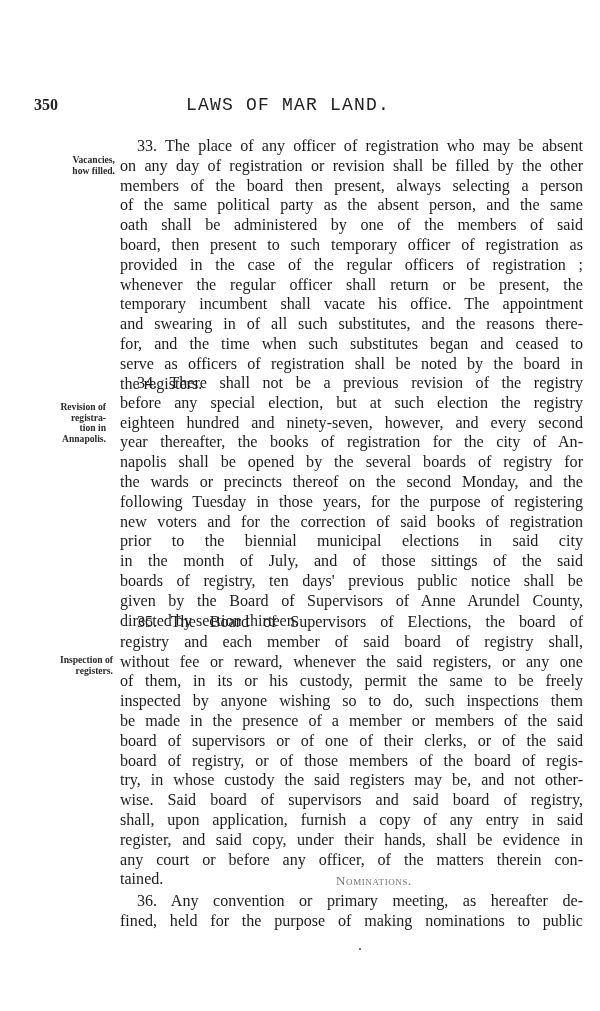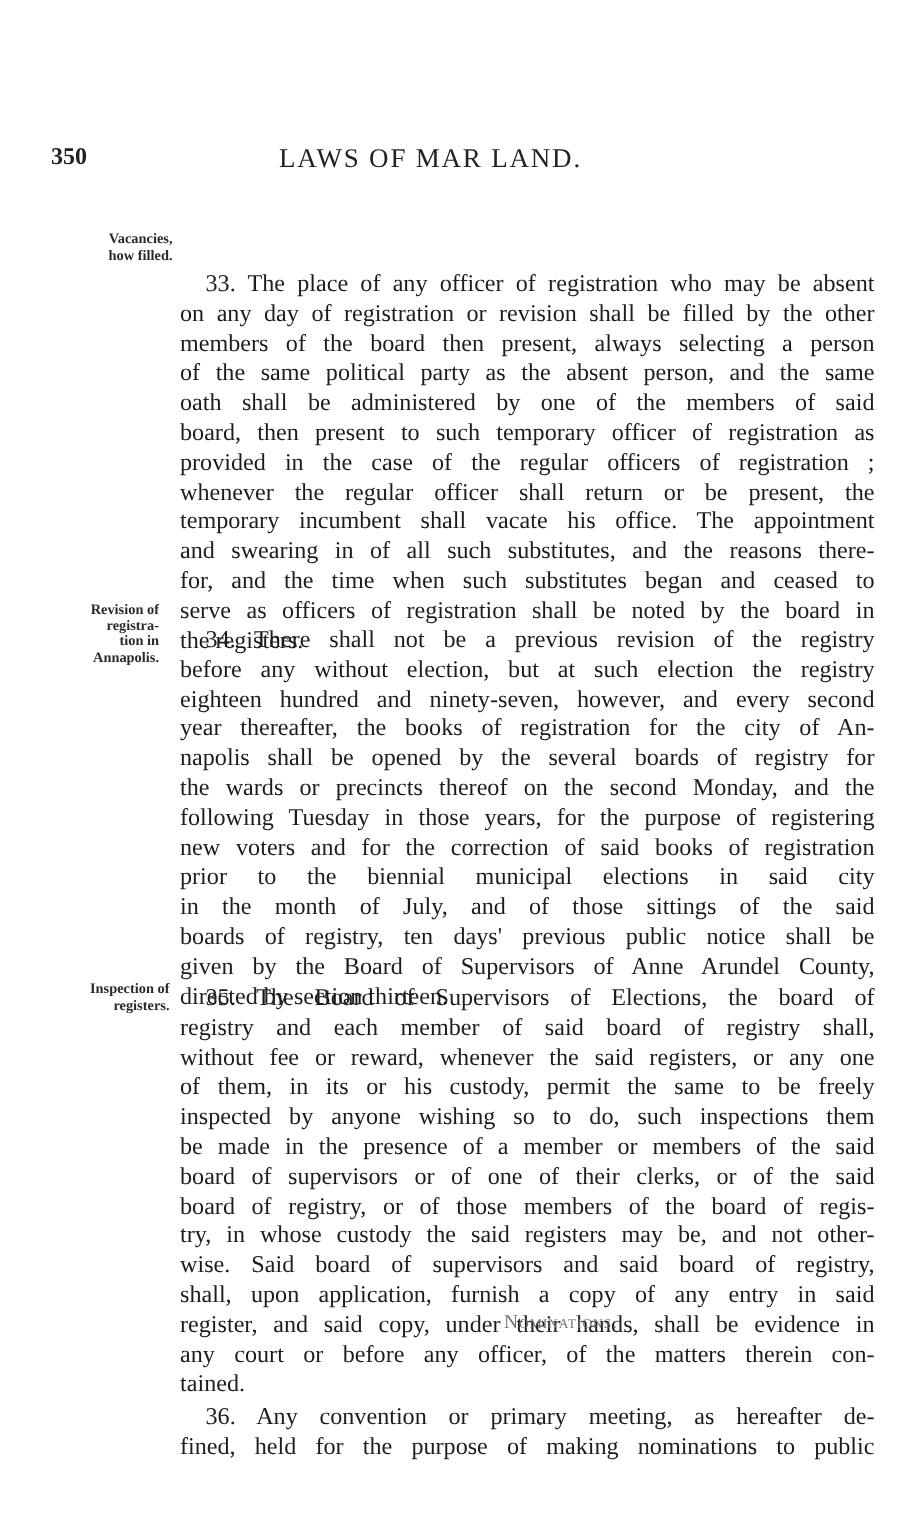--- a/index.html
+++ b/index.html
@@ -6,24 +6,24 @@
   body {
     width: 600px; height: 1011px; background: #ffffff; position: relative; overflow: hidden;
     font-family: "DejaVu Serif", "Liberation Serif", serif; color: #1a1a1a;
   }
   .page-header { position: absolute; top: 96px; left: 0; width: 480px; height: 24px; }
   .page-number {
     position: absolute; left: 34px; top: 0; font-family: "Liberation Serif", serif;
     font-weight: bold; font-size: 16px; color: #222;
   }
   .running-title {
-    position: absolute; left: 186px; top: -1px; font-family: Liberation Serif, serif;
+    position: absolute; left: 186px; top: -1px; font-family: Liberation Mono, monospace;
     font-size: 18px; letter-spacing: 1.2px; color: #222;
   }
-  .body-col { position: absolute; left: 120px; width: 463px; margin-top: 44px; }
+  .body-col { position: absolute; left: 120px; width: 463px; }
   .line {
     height: 19.8px; line-height: 19.8px; font-family: "Liberation Serif", serif; font-size: 16.1px;
     white-space: nowrap; text-align: justify; text-align-last: justify; color: #1c1c1c;
   }
   .line.last { text-align-last: left; }
   .line.indent { padding-left: 17px; }
   .margin-note {
     position: absolute; width: 82px; font-family: "Liberation Serif", serif; font-weight: bold;
     font-size: 9.6px; line-height: 10.5px; text-align: right; color: #2a2a2a;
   }
@@ -68,21 +68,21 @@
   <div class="line">whenever the regular officer shall return or be present, the</div>
   <div class="line">temporary incumbent shall vacate his office. The appointment</div>
   <div class="line">and swearing in of all such substitutes, and the reasons there-</div>
   <div class="line">for, and the time when such substitutes began and ceased to</div>
   <div class="line">serve as officers of registration shall be noted by the board in</div>
   <div class="line last">the registers.</div>
 </div>
 
 <div class="body-col" style="top:373px;">
   <div class="line indent">34. There shall not be a previous revision of the registry</div>
-  <div class="line">before any without election, but at such election the registry</div>
+  <div class="line">before any special election, but at such election the registry</div>
   <div class="line">eighteen hundred and ninety-seven, however, and every second</div>
   <div class="line">year thereafter, the books of registration for the city of An-</div>
   <div class="line">napolis shall be opened by the several boards of registry for</div>
   <div class="line">the wards or precincts thereof on the second Monday, and the</div>
   <div class="line">following Tuesday in those years, for the purpose of registering</div>
   <div class="line">new voters and for the correction of said books of registration</div>
   <div class="line">prior to the biennial municipal elections in said city</div>
   <div class="line">in the month of July, and of those sittings of the said</div>
   <div class="line">boards of registry, ten days' previous public notice shall be</div>
   <div class="line">given by the Board of Supervisors of Anne Arundel County,</div>

